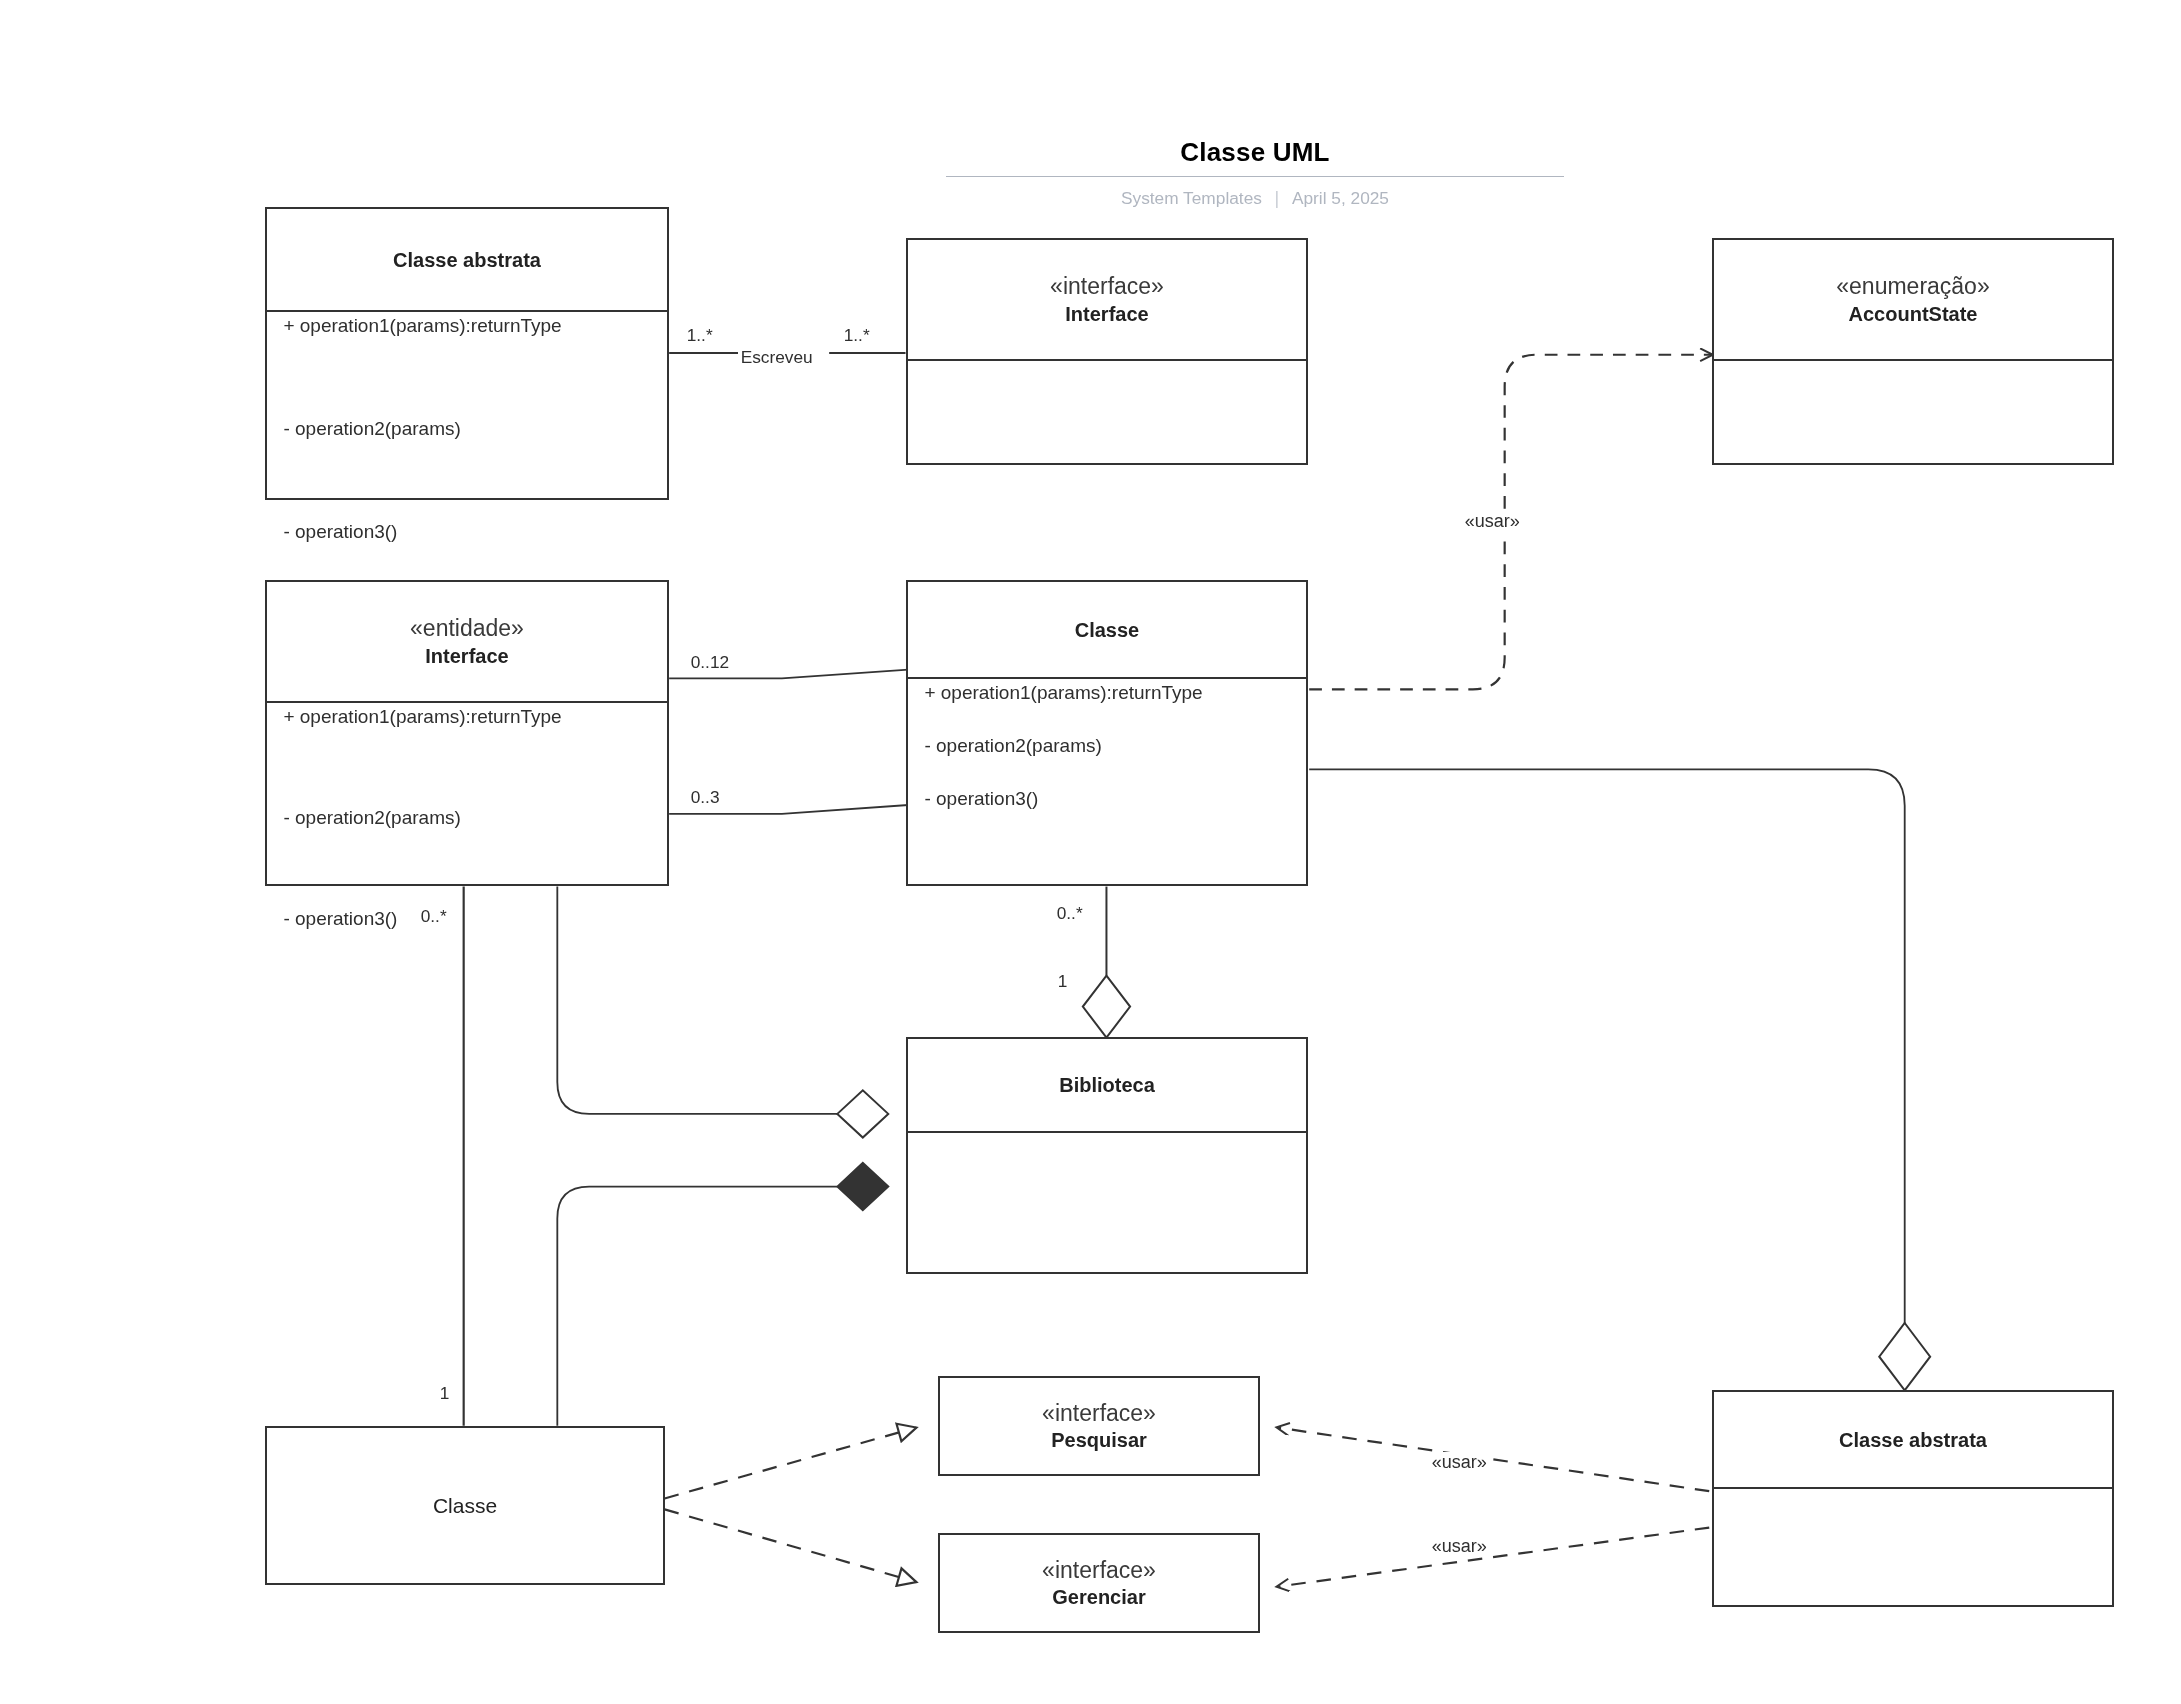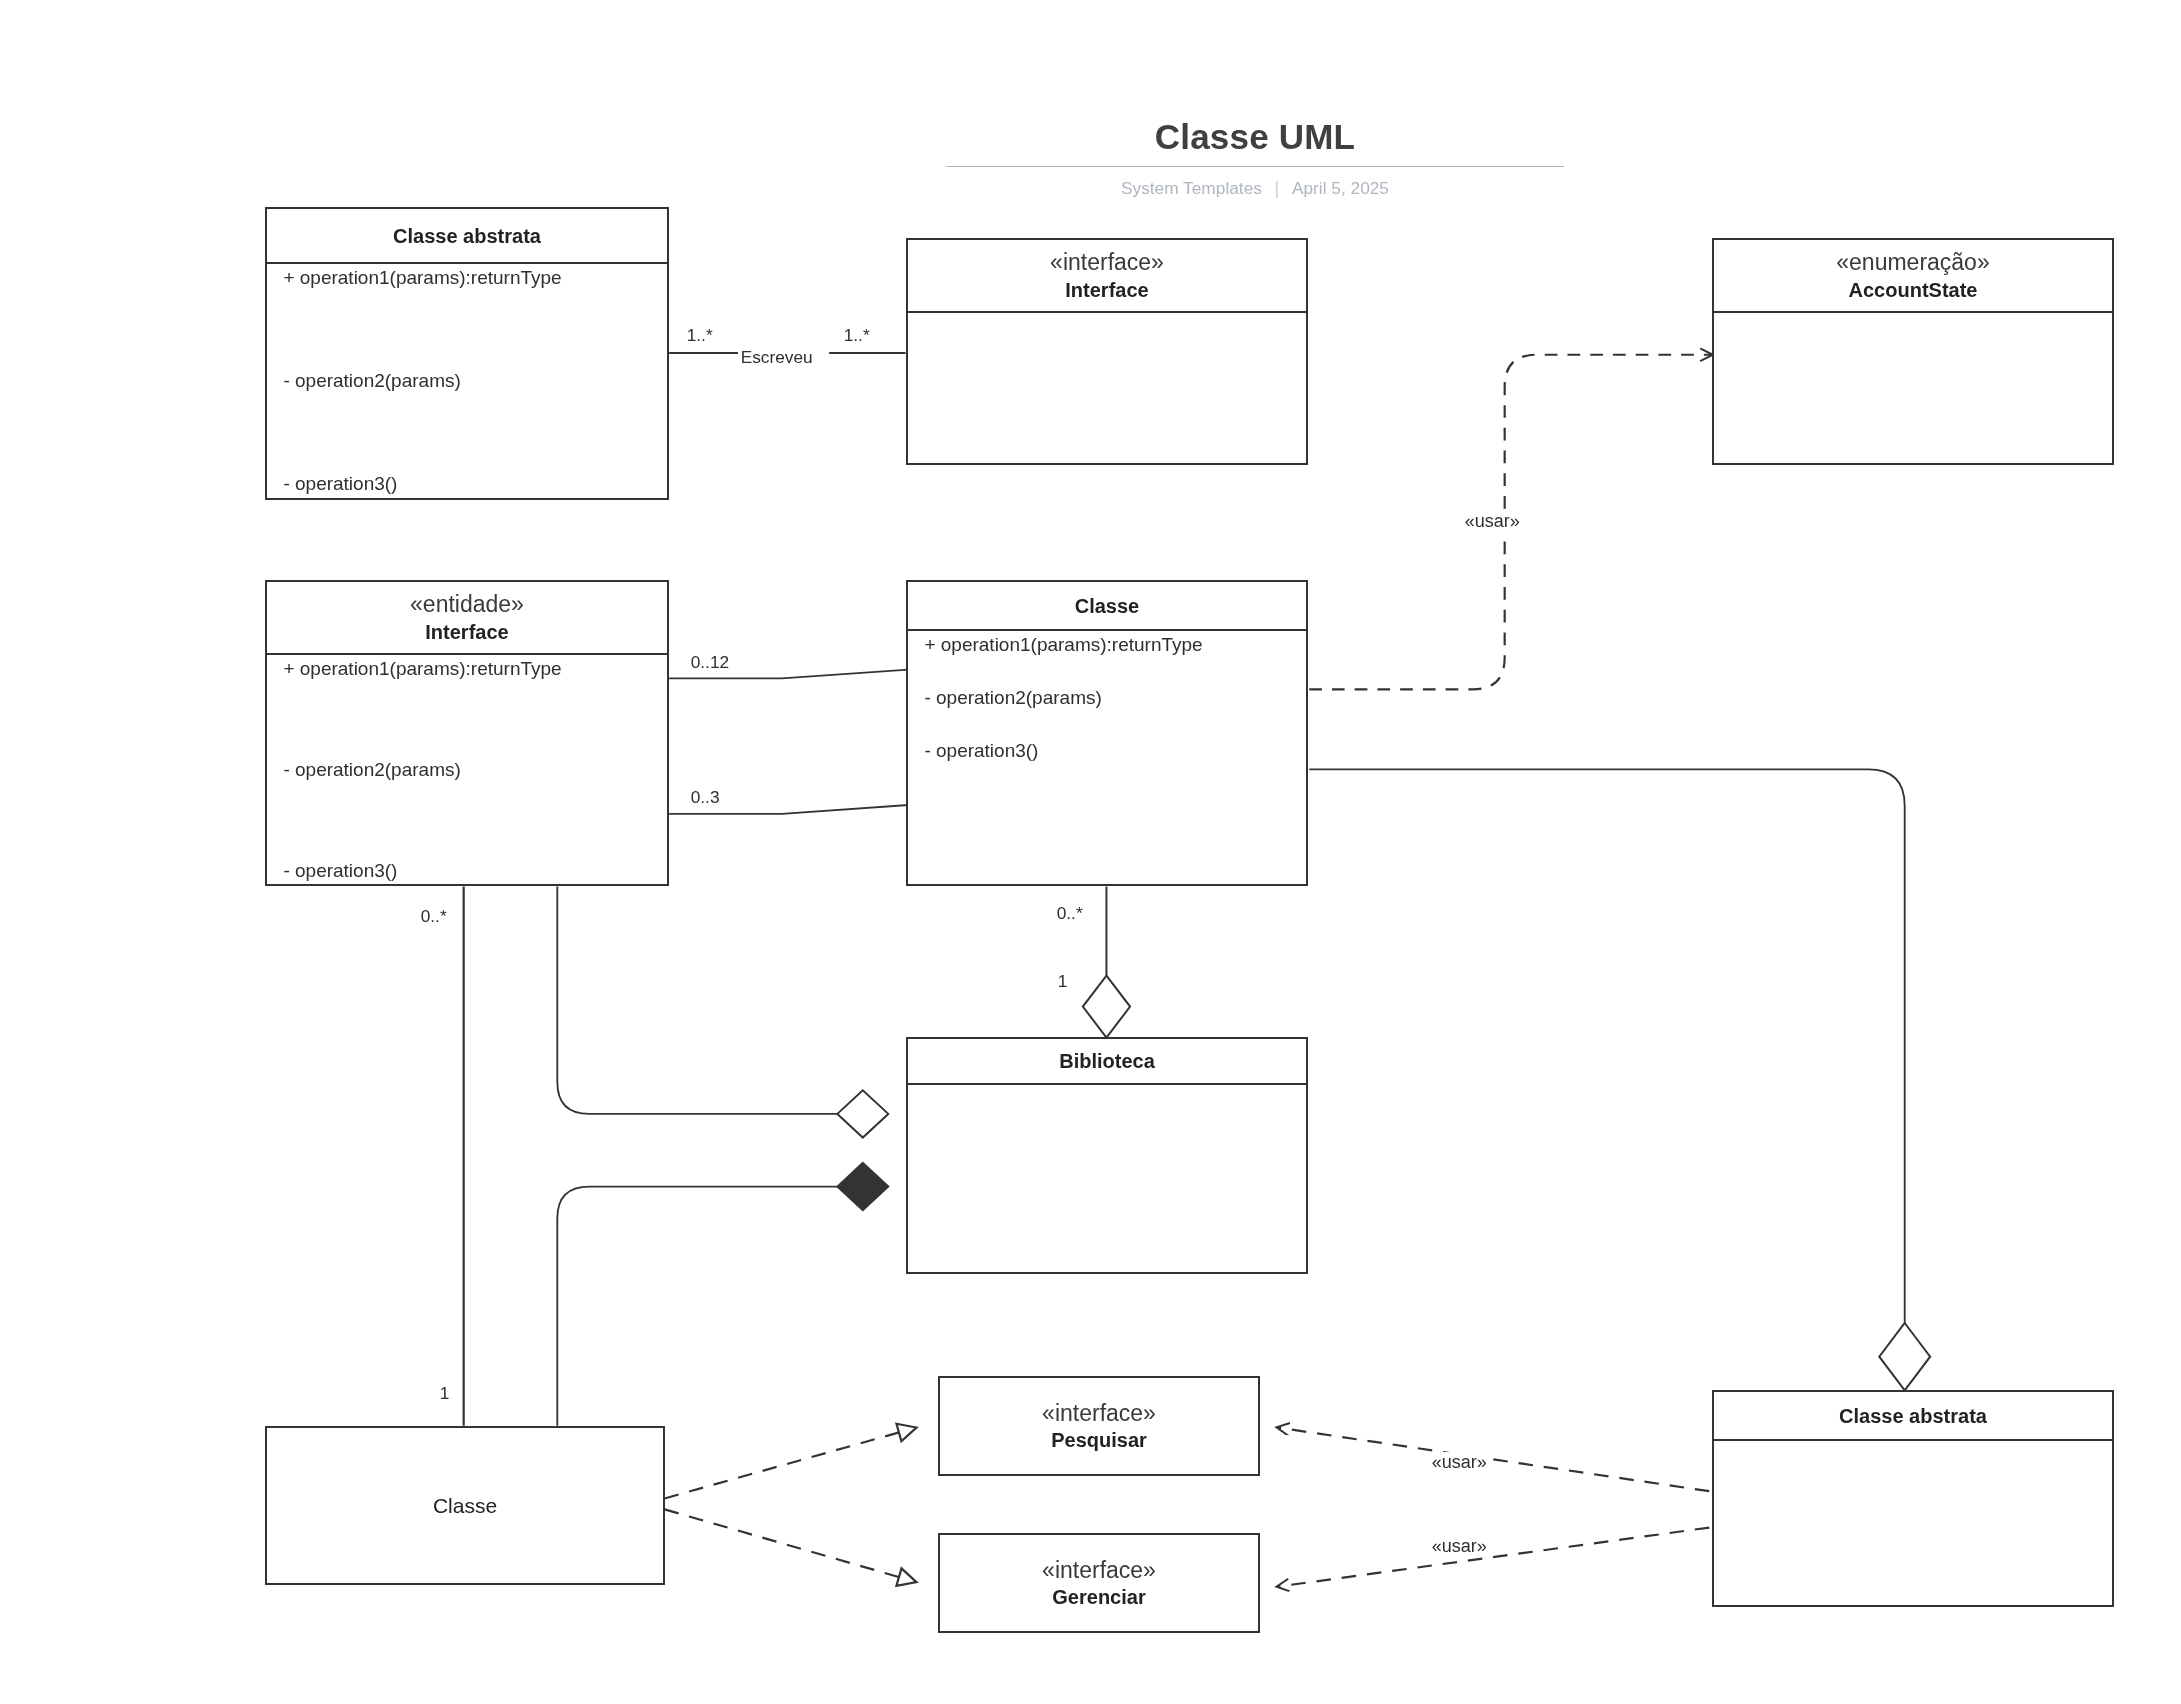--- a/index.html
+++ b/index.html
@@ -28,26 +28,27 @@
 
   
   .doc-header {
     position: absolute;
     left: 946px;
     top: 118px;
     width: 618px;
     text-align: center;
   }
   .doc-title {
-    font-size: 35px;
+    font-size: 26px;
     font-weight: bold;
-    color: #404040;
+    color: #000000;
     letter-spacing: 0.2px;
     line-height: 1.1;
     padding-bottom: 9px;
+    margin-top: 20px;
   }
   .doc-rule {
     height: 1.8px;
     background: #b0b6c0;
     width: 100%;
   }
   .doc-sub {
     margin-top: 11px;
     font-size: 17.3px;
     color: #b0b6c0;
@@ -65,20 +66,21 @@
   .uml-box {
     position: absolute;
     box-sizing: border-box;
     background: #ffffff;
     border: 2.7px solid #333333;
     z-index: 5;
   }
   .compartment {
     box-sizing: border-box;
     position: relative;
+    margin-top: 24px;
   }
   .compartment + .compartment {
     border-top: 2.7px solid #333333;
     justify-content: space-between;
   }
   .name-comp {
     display: flex;
     flex-direction: column;
     align-items: center;
     justify-content: center;

